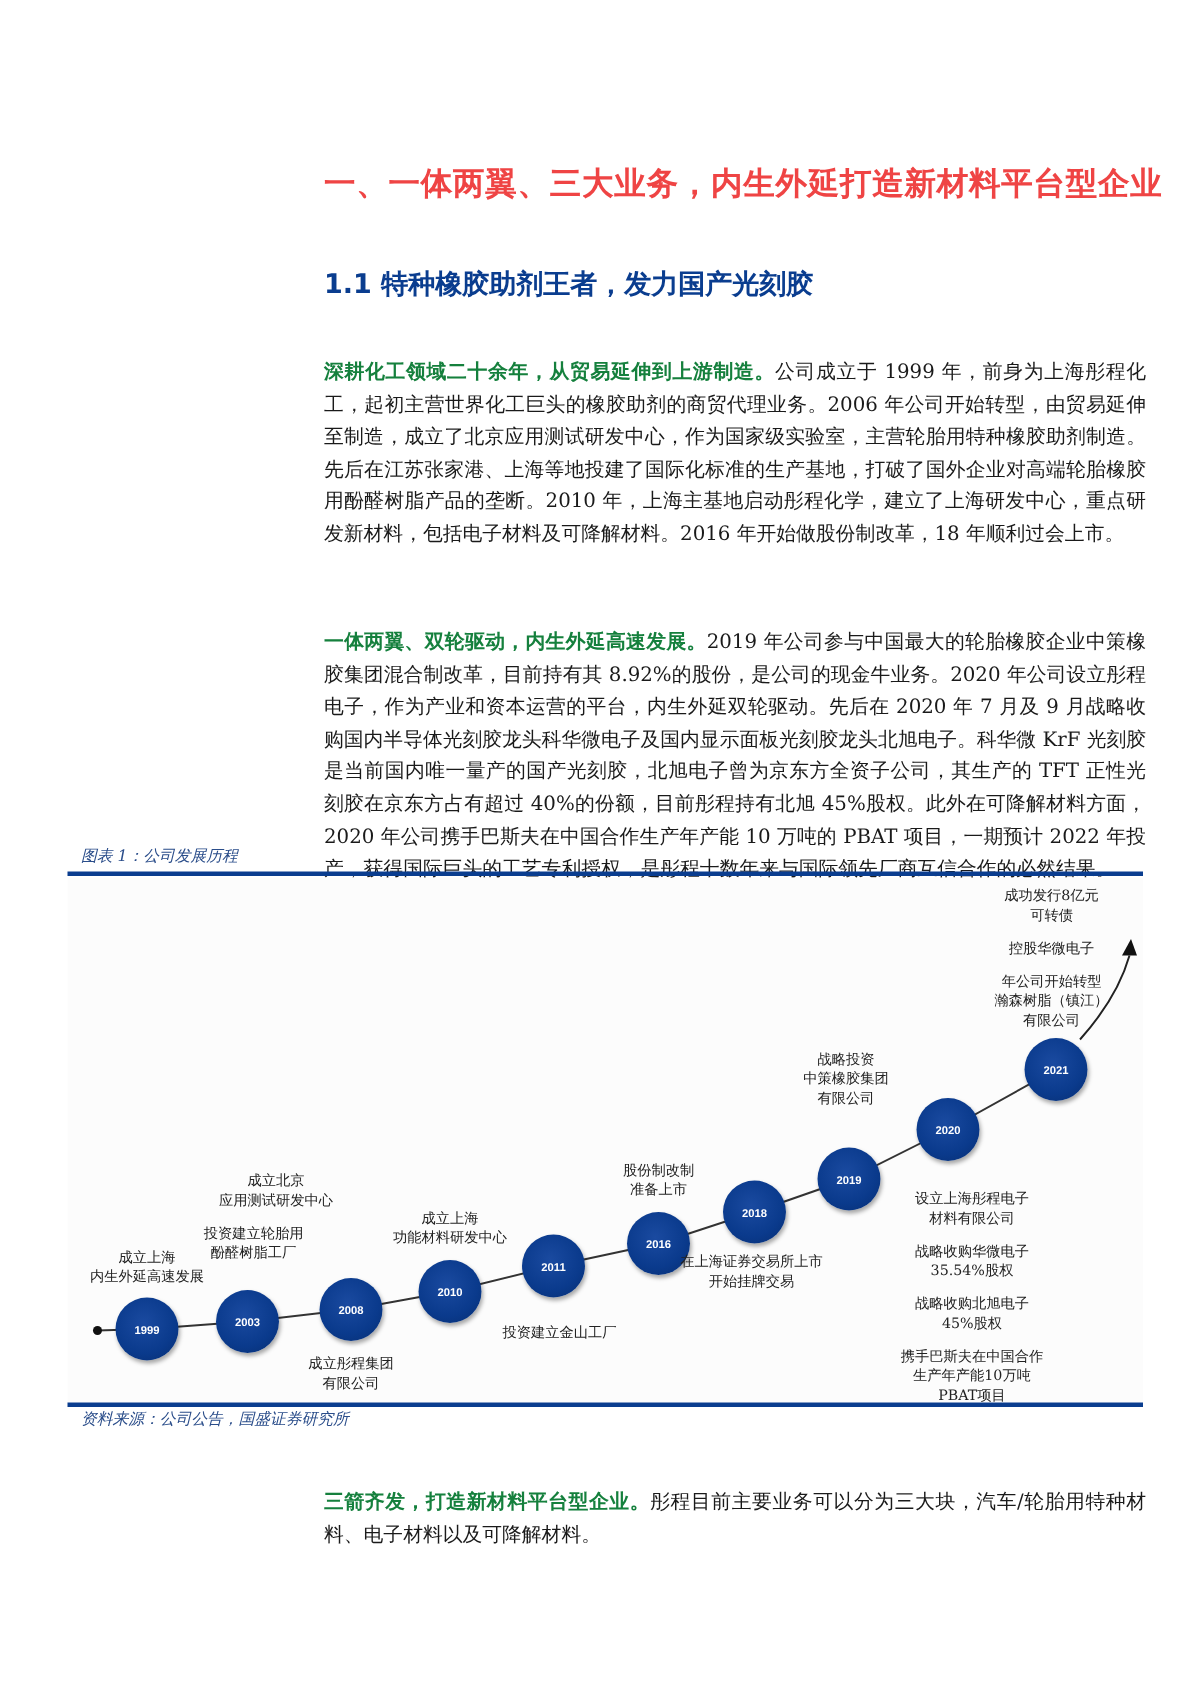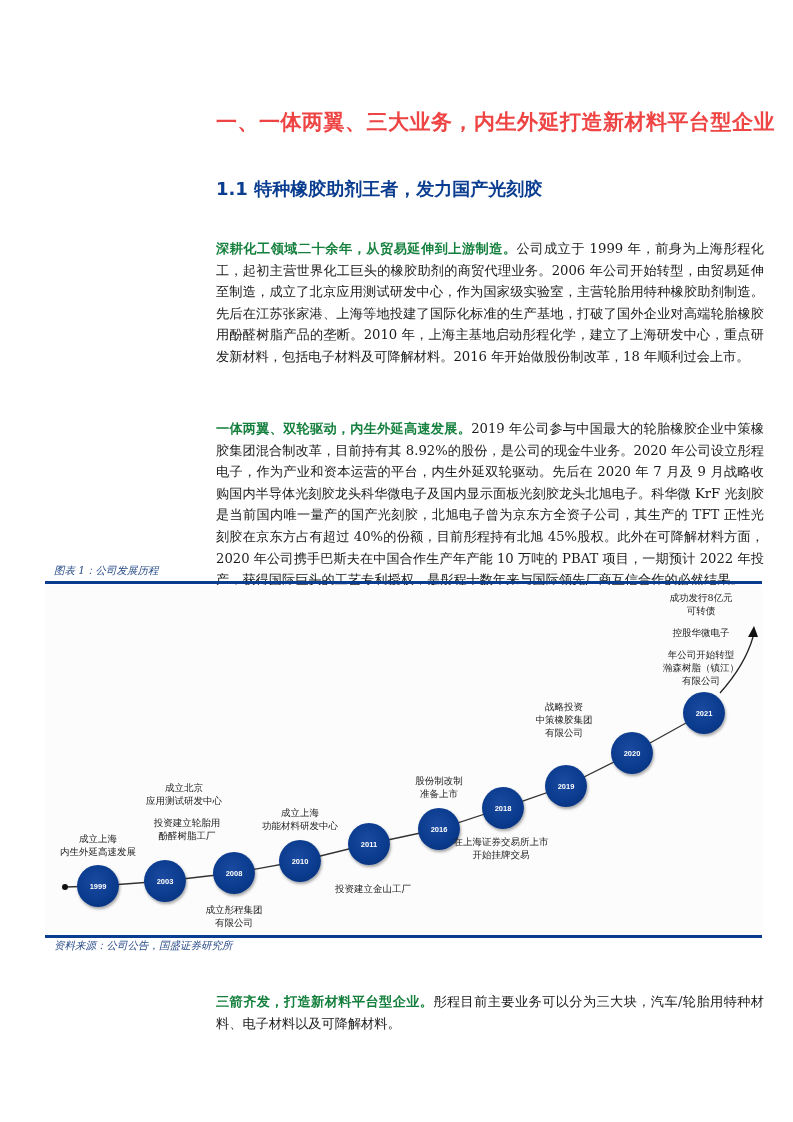--- a/index.html
+++ b/index.html
@@ -52,21 +52,21 @@
     <circle id="tl-start" r="3" fill="#111" cx="20" cy="302"></circle>
     <path id="tl-arrow" d="M 675 108 Q 700 80 708 52" fill="none" stroke="#222" stroke-width="1.3"></path>
     <polygon points="703,52 713,52 709,41" fill="#111"></polygon>
   </svg>
 <div class="circle" style="left: 53px; top: 301px;">1999</div>
     <div class="lbl" style="left: 53px; top: 247px;">
       <div>成立上海</div>
       <div>内生外延高速发展</div>
     </div>
     <div class="circle" style="left: 120px; top: 296px;">2003</div>
-    <div class="lbl" style="left: 142px; top: 231px;">
+    <div class="lbl" style="left: 124px; top: 231px;">
       <div>投资建立轮胎用</div>
       <div>酚醛树脂工厂</div>
     </div>
     <div class="lbl" style="left: 122px; top: 196px; margin-left: 17px;">
       <div>成立北京</div>
       <div>应用测试研发中心</div>
     </div>
     <div class="circle" style="left: 189px; top: 288px;">2008</div>
     <div class="lbl" style="left: 189px; top: 318px;">
       <div>成立彤程集团</div>
@@ -91,20 +91,34 @@
       <div>在上海证券交易所上市</div>
       <div>开始挂牌交易</div>
     </div>
     <div class="circle" style="left: 521px; top: 201px;">2019</div>
     <div class="lbl" style="left: 519px; top: 116px; font-family: Liberation Serif, serif;">
       <div>战略投资</div>
       <div>中策橡胶集团</div>
       <div>有限公司</div>
     </div>
     <div class="circle" style="left: 587px; top: 168px;">2020</div>
+    <div class="lbl" style="left: 603px; top: 208px;">
+      <div>设立上海彤程电子</div>
+      <div>材料有限公司</div>
+      <div style="height:9px"></div>
+      <div>战略收购华微电子</div>
+      <div>35.54%股权</div>
+      <div style="height:9px"></div>
+      <div>战略收购北旭电子</div>
+      <div>45%股权</div>
+      <div style="height:9px"></div>
+      <div>携手巴斯夫在中国合作</div>
+      <div>生产年产能10万吨</div>
+      <div>PBAT项目</div>
+    </div>
     <div class="circle" style="left: 659px; top: 128px;">2021</div>
     <div class="lbl" style="left: 656px; top: 6px;">
       <div>成功发行8亿元</div>
       <div>可转债</div>
       <div style="height:9px"></div>
       <div>控股华微电子</div>
       <div style="height:9px"></div>
       <div>年公司开始转型</div>
       <div>瀚森树脂（镇江）</div>
       <div>有限公司</div>

